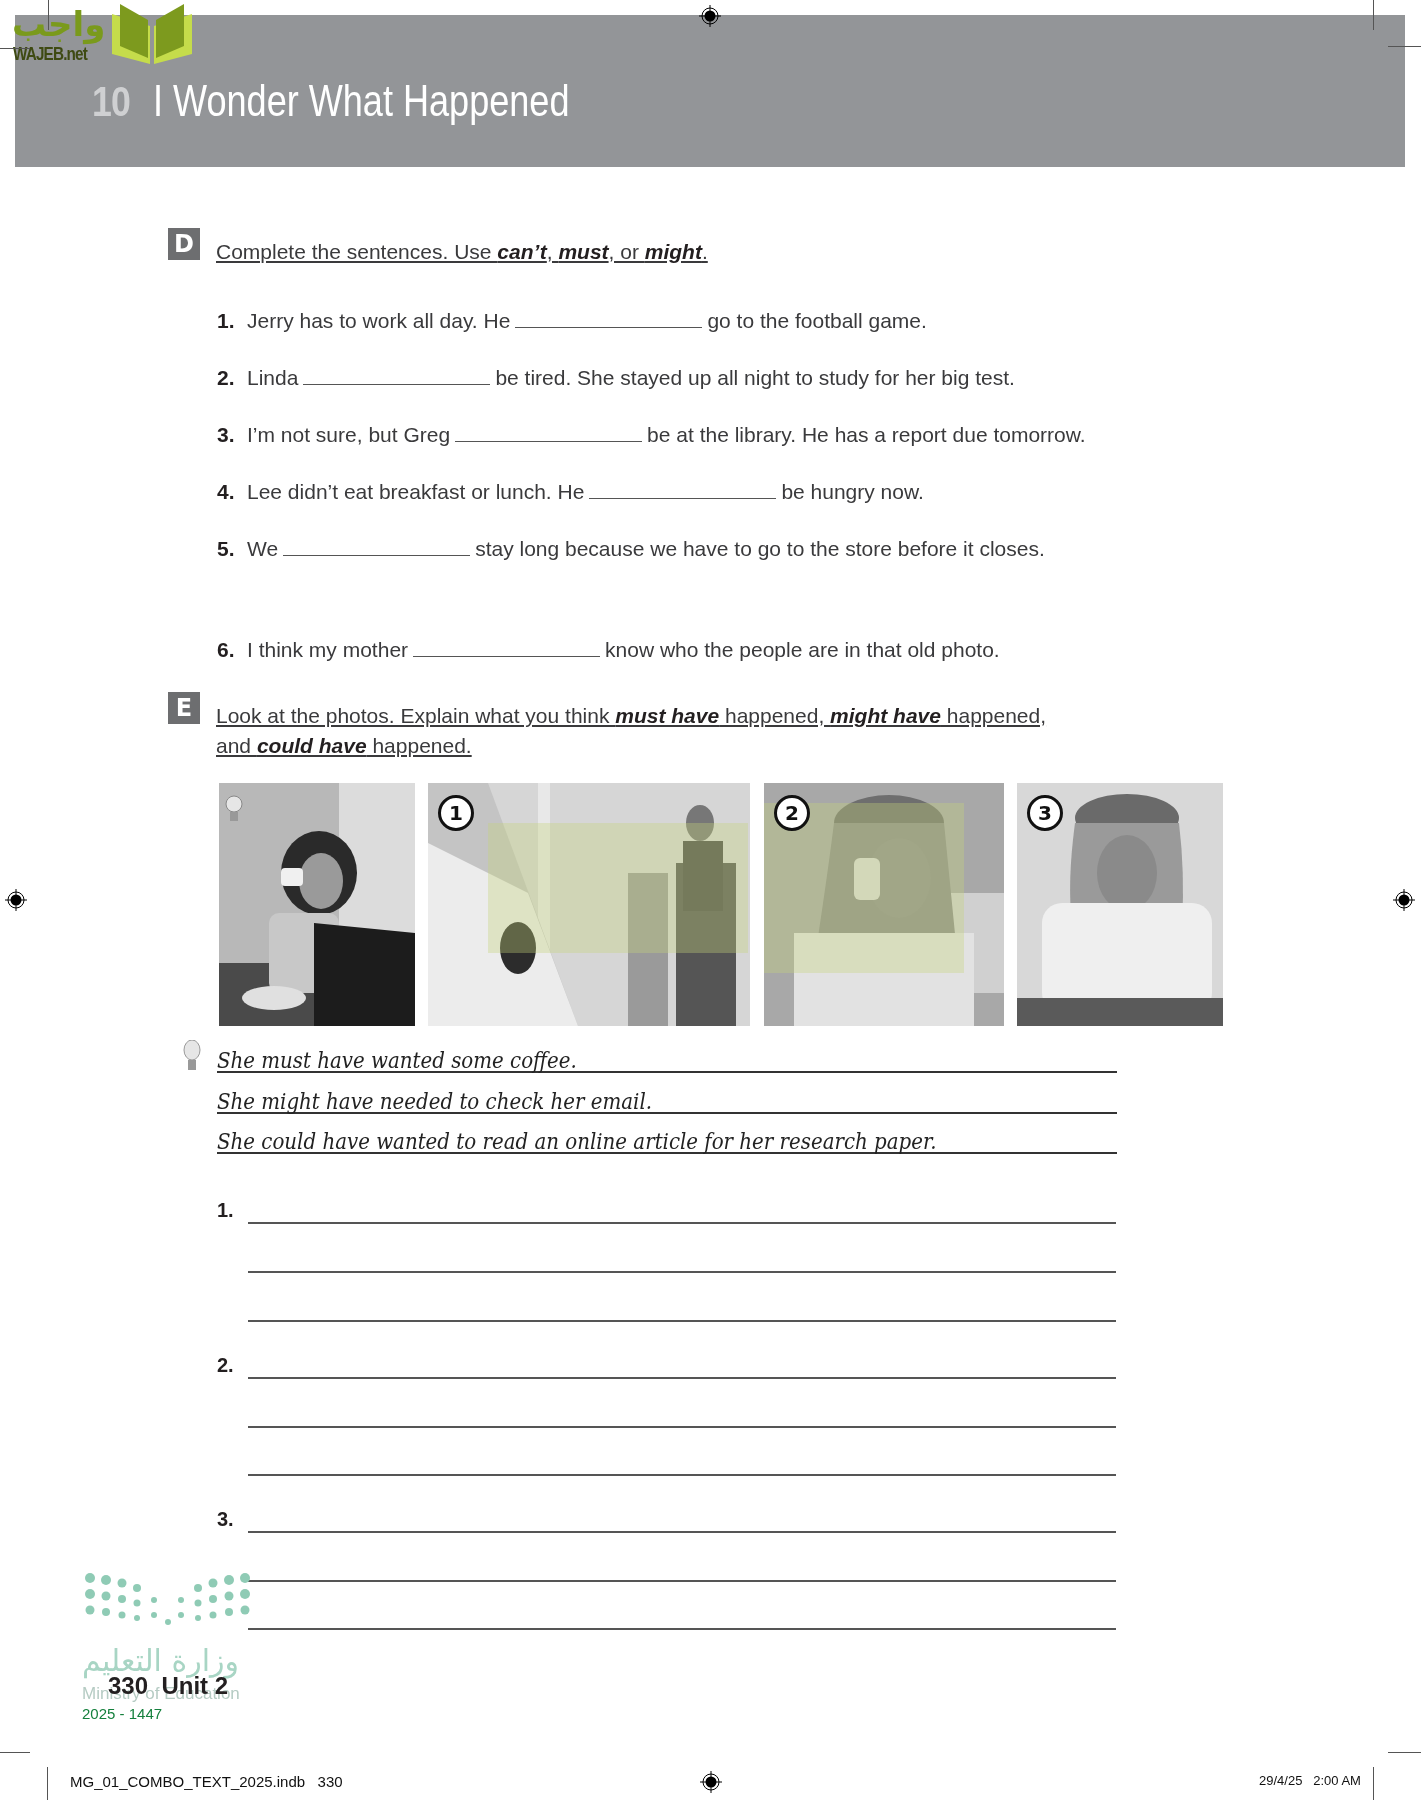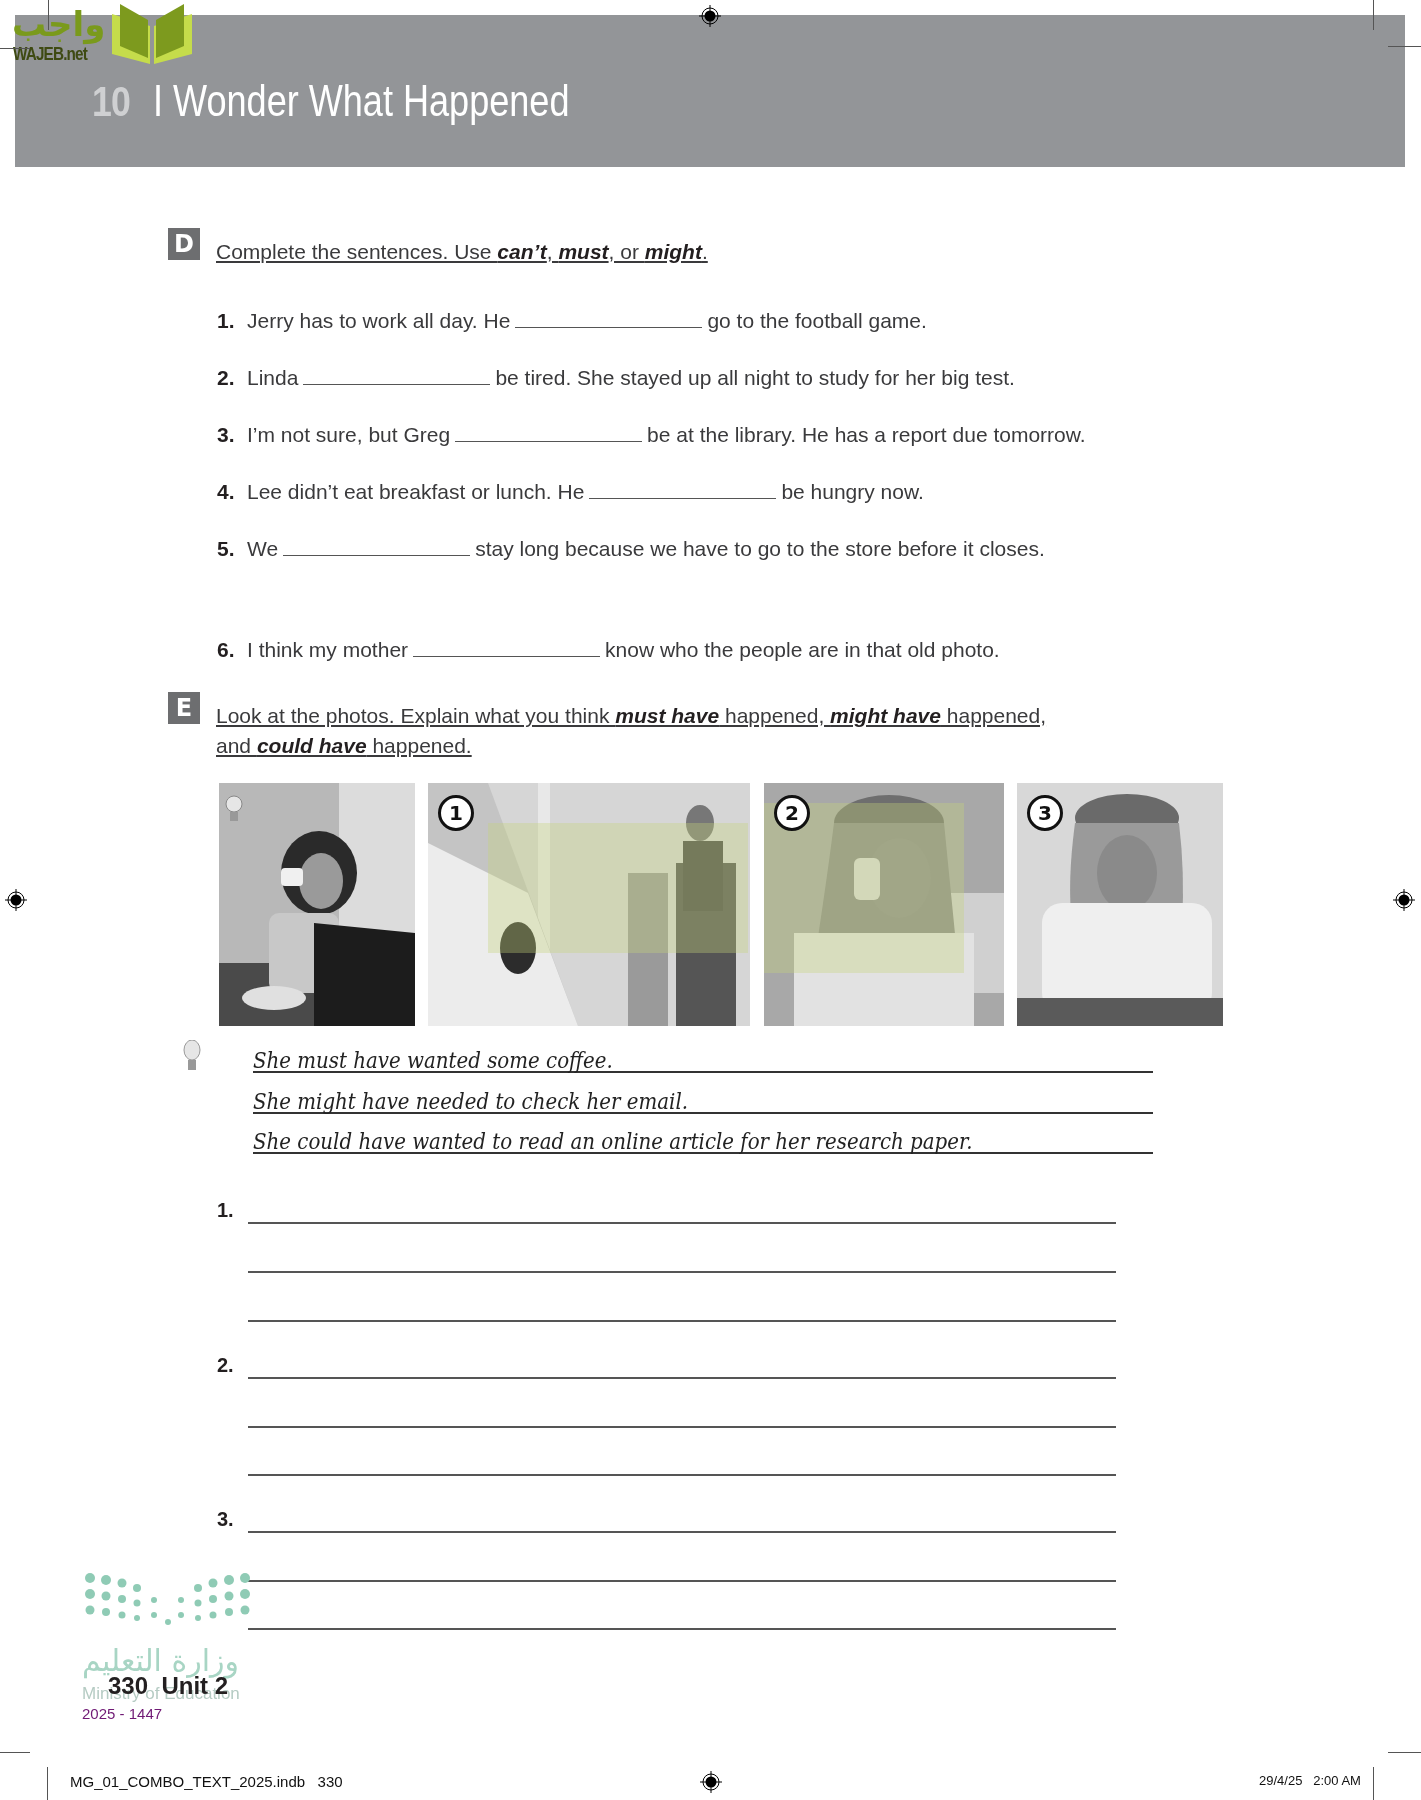--- a/index.html
+++ b/index.html
@@ -34,31 +34,31 @@
   .blank { display:inline-block; width:187px; border-bottom:1.5px solid #555; height:18px; margin:0 5px; vertical-align:baseline; }
 
   
   .photo { position:absolute; top:783px; height:243px; overflow:hidden; background:#9a9a9a; }
   .photo svg { display:block; }
   .photo-num { position:absolute; top:12px; left:10px; width:30px; height:30px; border-radius:50%; background:#fff;
                border:3px solid #111; font-weight:bold; font-size:20px; text-align:center; line-height:30px; color:#111;
                font-family:"DejaVu Sans", sans-serif; }
 
   
-  .hw-line { position:absolute; left:217px; width:900px; border-bottom:2px solid #333; height:36px;margin-left:36px; }
+  .hw-line { position:absolute; left:217px; width:900px; border-bottom:2px solid #333; height:36px; }
   .hw-text { position:absolute; left:0; bottom:-2px; font-family:"DejaVu Serif", serif; font-style:italic; font-size:22px; color:#222;
              white-space:nowrap; transform:scaleX(0.9); transform-origin:left; }
   .ans-num { position:absolute; left:217px; font-weight:bold; font-size:20px; color:#231f20; }
   .ans-line { position:absolute; left:248px; width:868px; border-bottom:2px solid #555; }
 
   
   .ministry { position:absolute; left:80px; top:1570px; }
   .min-ar { position:absolute; left:82px; top:1643px; font-size:30px; color:#a8d5c4; font-family:"DejaVu Sans", sans-serif; white-space:nowrap; }
   .min-en { position:absolute; left:82px; top:1684px; font-size:17px; color:#b5cbc3; white-space:nowrap; }
-  .min-yr { position:absolute; left:82px; top:1705px; font-size:15px; color:#701a75; white-space:nowrap; }
+  .min-yr { position:absolute; left:82px; top:1705px; font-size:15px; color:#15803d; white-space:nowrap; }
   .page-num { position:absolute; left:108px; top:1672px; font-size:24px; font-weight:bold; color:#231f20; white-space:nowrap; }
 
   .footer-left { position:absolute; left:70px; top:1773px; font-size:15px; color:#111; white-space:nowrap; }
   .footer-right { position:absolute; left:1259px; top:1773px; font-size:13px; color:#111; white-space:nowrap; }
 </style>
 </head>
 <body>
 
 <div class="header"></div>
 <div class="unit-num">10</div>

